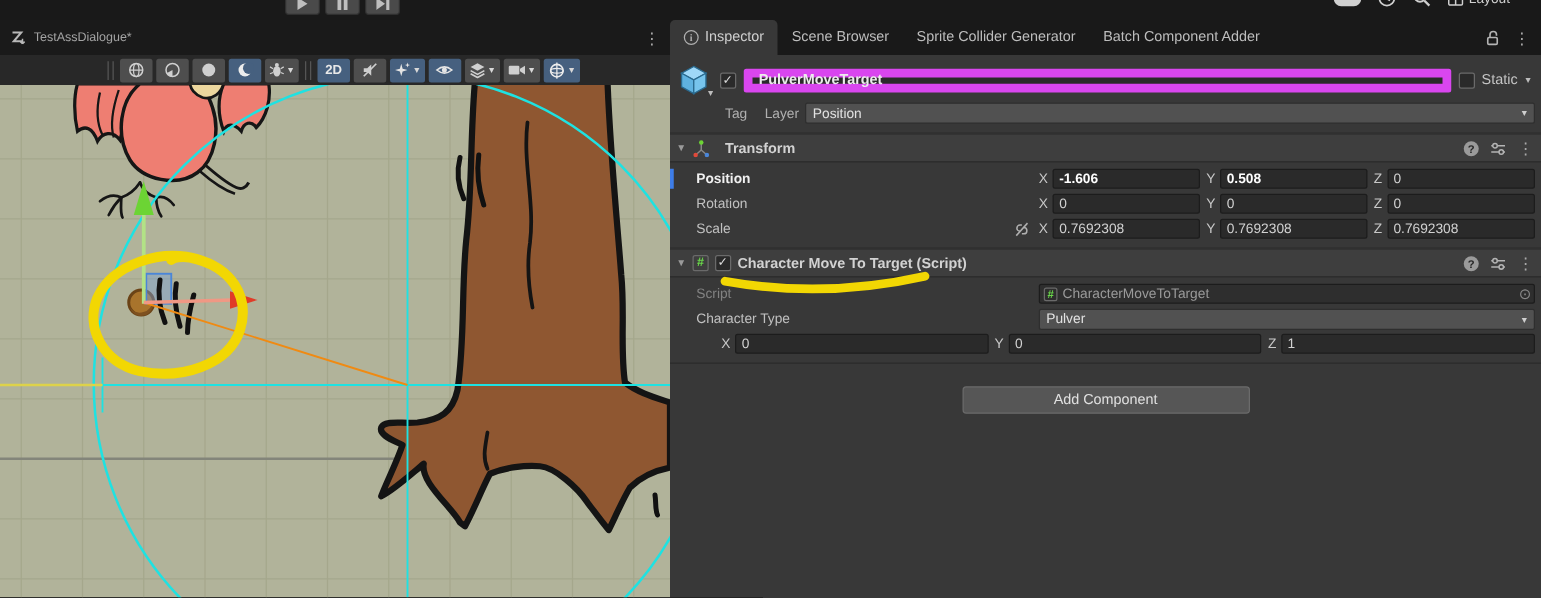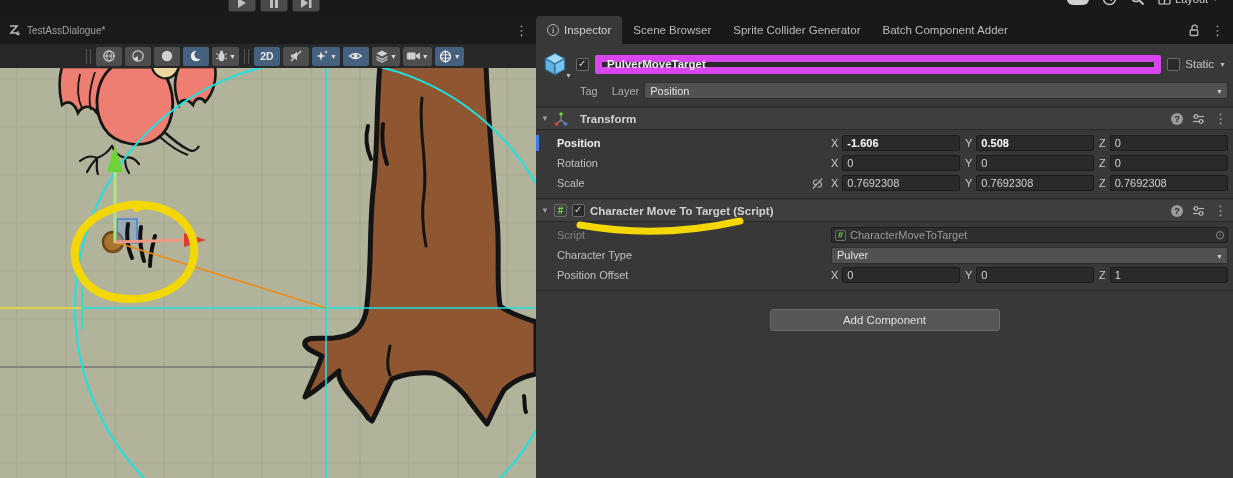--- a/index.html
+++ b/index.html
@@ -541,21 +541,20 @@
           <span class="lbl">Character Type</span>
           <span class="pre"></span>
           <div class="vals">
             <div class="dropdown dd-type">
               <span>Pulver</span>
               <span class="dd-caret">▼</span>
             </div>
           </div>
         </div>
         <div class="row">
-          <span class="lbl">Position Offset</span>
           <span class="pre"></span>
           <div class="vals">
             <div class="axis-grp">
                 <span class="axis-l">X</span>
               <div class="field">
                   <span>0</span>
                 </div>
               </div>
             <div class="axis-grp">
                 <span class="axis-l">Y</span>

